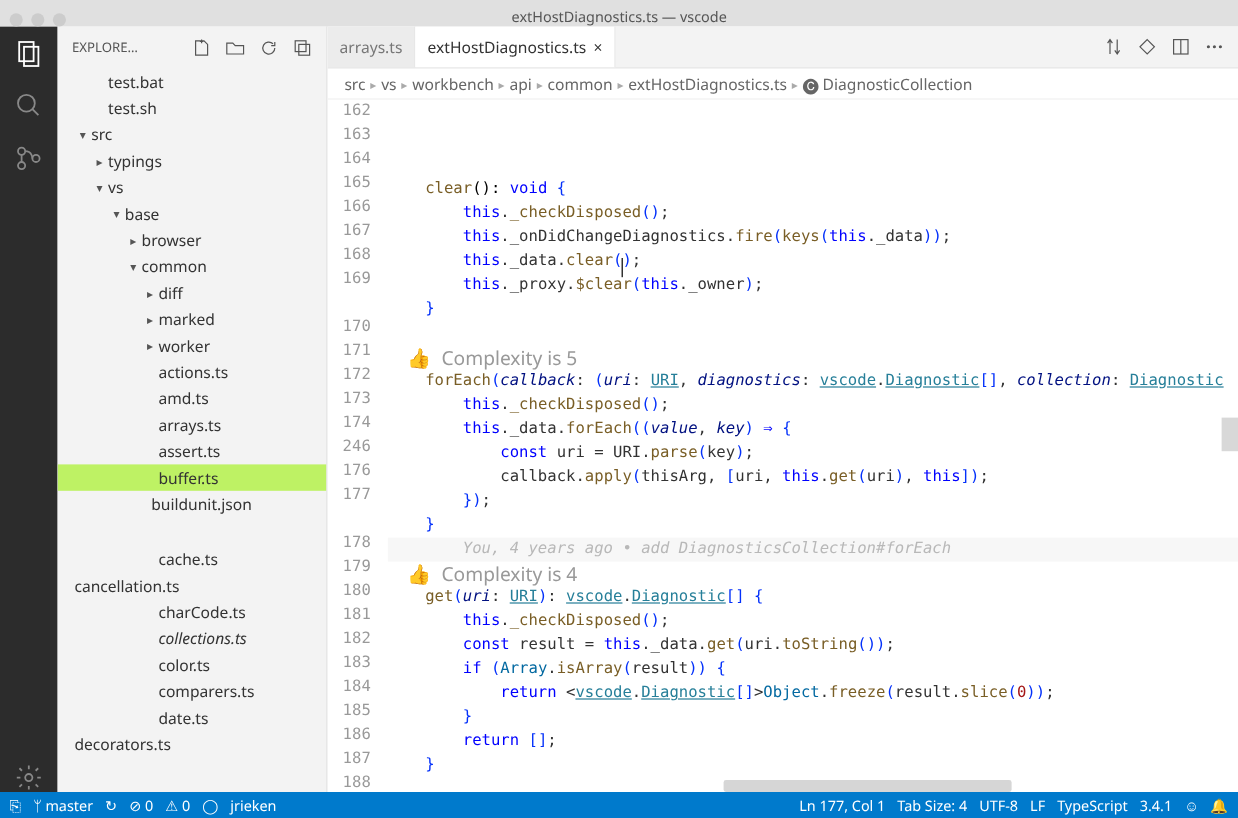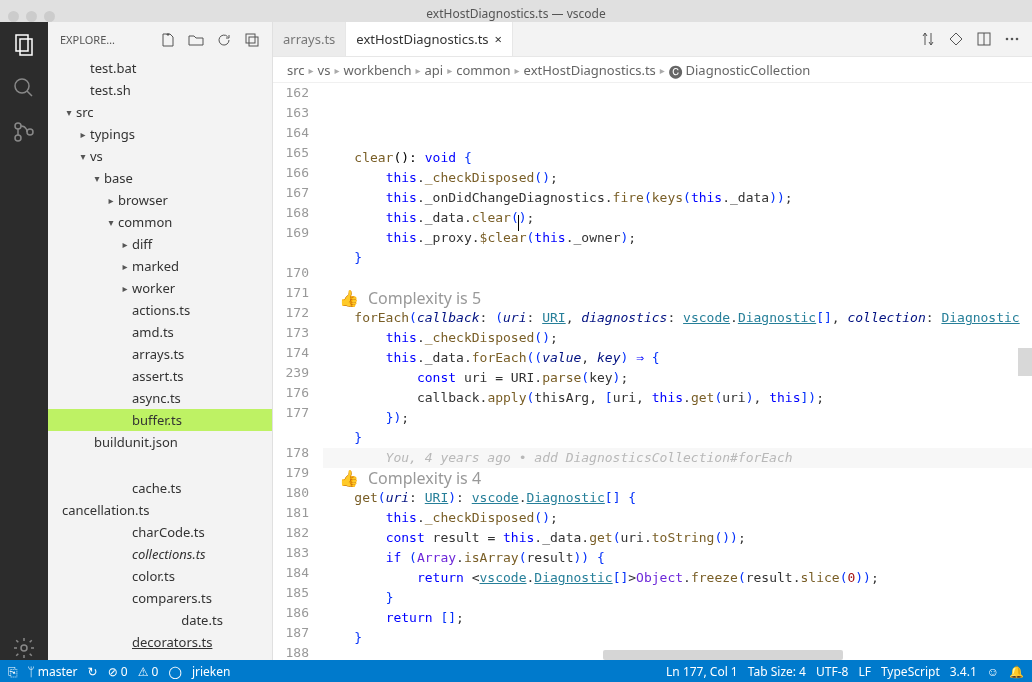--- a/index.html
+++ b/index.html
@@ -109,21 +109,21 @@
   user-select: none;
   padding-top: 0;
 }
 .code-lines { flex: 1; overflow: hidden; position: relative; white-space: pre; }
 .line { height: 20px; line-height: 20px; }
 .gutter .line { height: 20px; line-height: 20px; }
 .line.blame-line { background: #f7f7f7; color: #b8b8b8; font-style: italic; }
 .codelens { color: #999; font-size: 16px; height: 20px; line-height: 20px; font-family: -apple-system, system-ui, sans-serif; }
 .kw { color: #0000ff; }
 .fn { color: #795e26; }
-.type { color: #6d28d9; }
+.type { color: #0369a1; }
 .param { color: #001080; font-style: italic; }
 .str { color: #a31515; }
 .pun { color: #000; }
 .brace { color: #0431fa; }
 .link { color: #267f99; text-decoration: underline; }
 .minimap-ind { position: absolute; right: 0; top: 265px; width: 14px; height: 28px; background: rgba(100,100,100,0.25); }
 .horiz-scroll { position: absolute; bottom: 0; left: 330px; height: 10px; width: 240px; background: rgba(120,120,120,0.3); border-radius: 2px; }
 .status-bar {
   height: 22px;
   background: #007acc;
@@ -247,29 +247,25 @@
           <span>amd.ts</span>
         </div>
         <div class="tree-item" style="padding-left: 70px;">
           <span class="twisty"></span>
           <span>arrays.ts</span>
         </div>
         <div class="tree-item" style="padding-left: 70px;">
           <span class="twisty"></span>
           <span>assert.ts</span>
         </div>
-        <div class="tree-item" style="padding-left: 70px;">
-          <span class="twisty"></span>
-          <span>async.ts</span>
-        </div>
         <div class="tree-item selected" style="padding-left: 70px;">
           <span class="twisty"></span>
           <span>buffer.ts</span>
         </div>
-        <div class="tree-item" style="padding-left: 32px;">
+        <div class="tree-item" style="padding-left: 64px;">
           <span class="twisty"></span>
           <span>buildunit.json</span>
         </div>
         <div class="tree-item" style="padding-left: 70px; margin-top: 24px;">
           <span class="twisty"></span>
           <span>cache.ts</span>
         </div>
         <div class="tree-item" style="">
           <span class="twisty"></span>
           <span>cancellation.ts</span>
@@ -283,25 +279,25 @@
           <span>collections.ts</span>
         </div>
         <div class="tree-item" style="padding-left: 70px;">
           <span class="twisty"></span>
           <span>color.ts</span>
         </div>
         <div class="tree-item" style="padding-left: 70px;">
           <span class="twisty"></span>
           <span>comparers.ts</span>
         </div>
-        <div class="tree-item" style="padding-left: 70px; justify-content: center;">
+        <div class="tree-item" style="padding-left: 70px;">
           <span class="twisty"></span>
           <span>date.ts</span>
         </div>
-        <div class="tree-item" style="padding-left: 70px; text-decoration: underline;">
+        <div class="tree-item" style="">
           <span class="twisty"></span>
           <span>decorators.ts</span>
         </div>
       </div>
   </div>
 
   <div class="editor-area">
     <div class="tabs-bar">
       <div id="tabs-host" style="display: flex;">
           <div class="tab">
@@ -355,21 +351,21 @@
           <div class="line">166</div>
           <div class="line">167</div>
           <div class="line">168</div>
           <div class="line">169</div>
           <div class="line">&nbsp;</div>
           <div class="line">170</div>
           <div class="line">171</div>
           <div class="line">172</div>
           <div class="line">173</div>
           <div class="line">174</div>
-          <div class="line">239</div>
+          <div class="line">246</div>
           <div class="line">176</div>
           <div class="line">177</div>
           <div class="line">&nbsp;</div>
           <div class="line">178</div>
           <div class="line">179</div>
           <div class="line">180</div>
           <div class="line">181</div>
           <div class="line">182</div>
           <div class="line">183</div>
           <div class="line">184</div>

